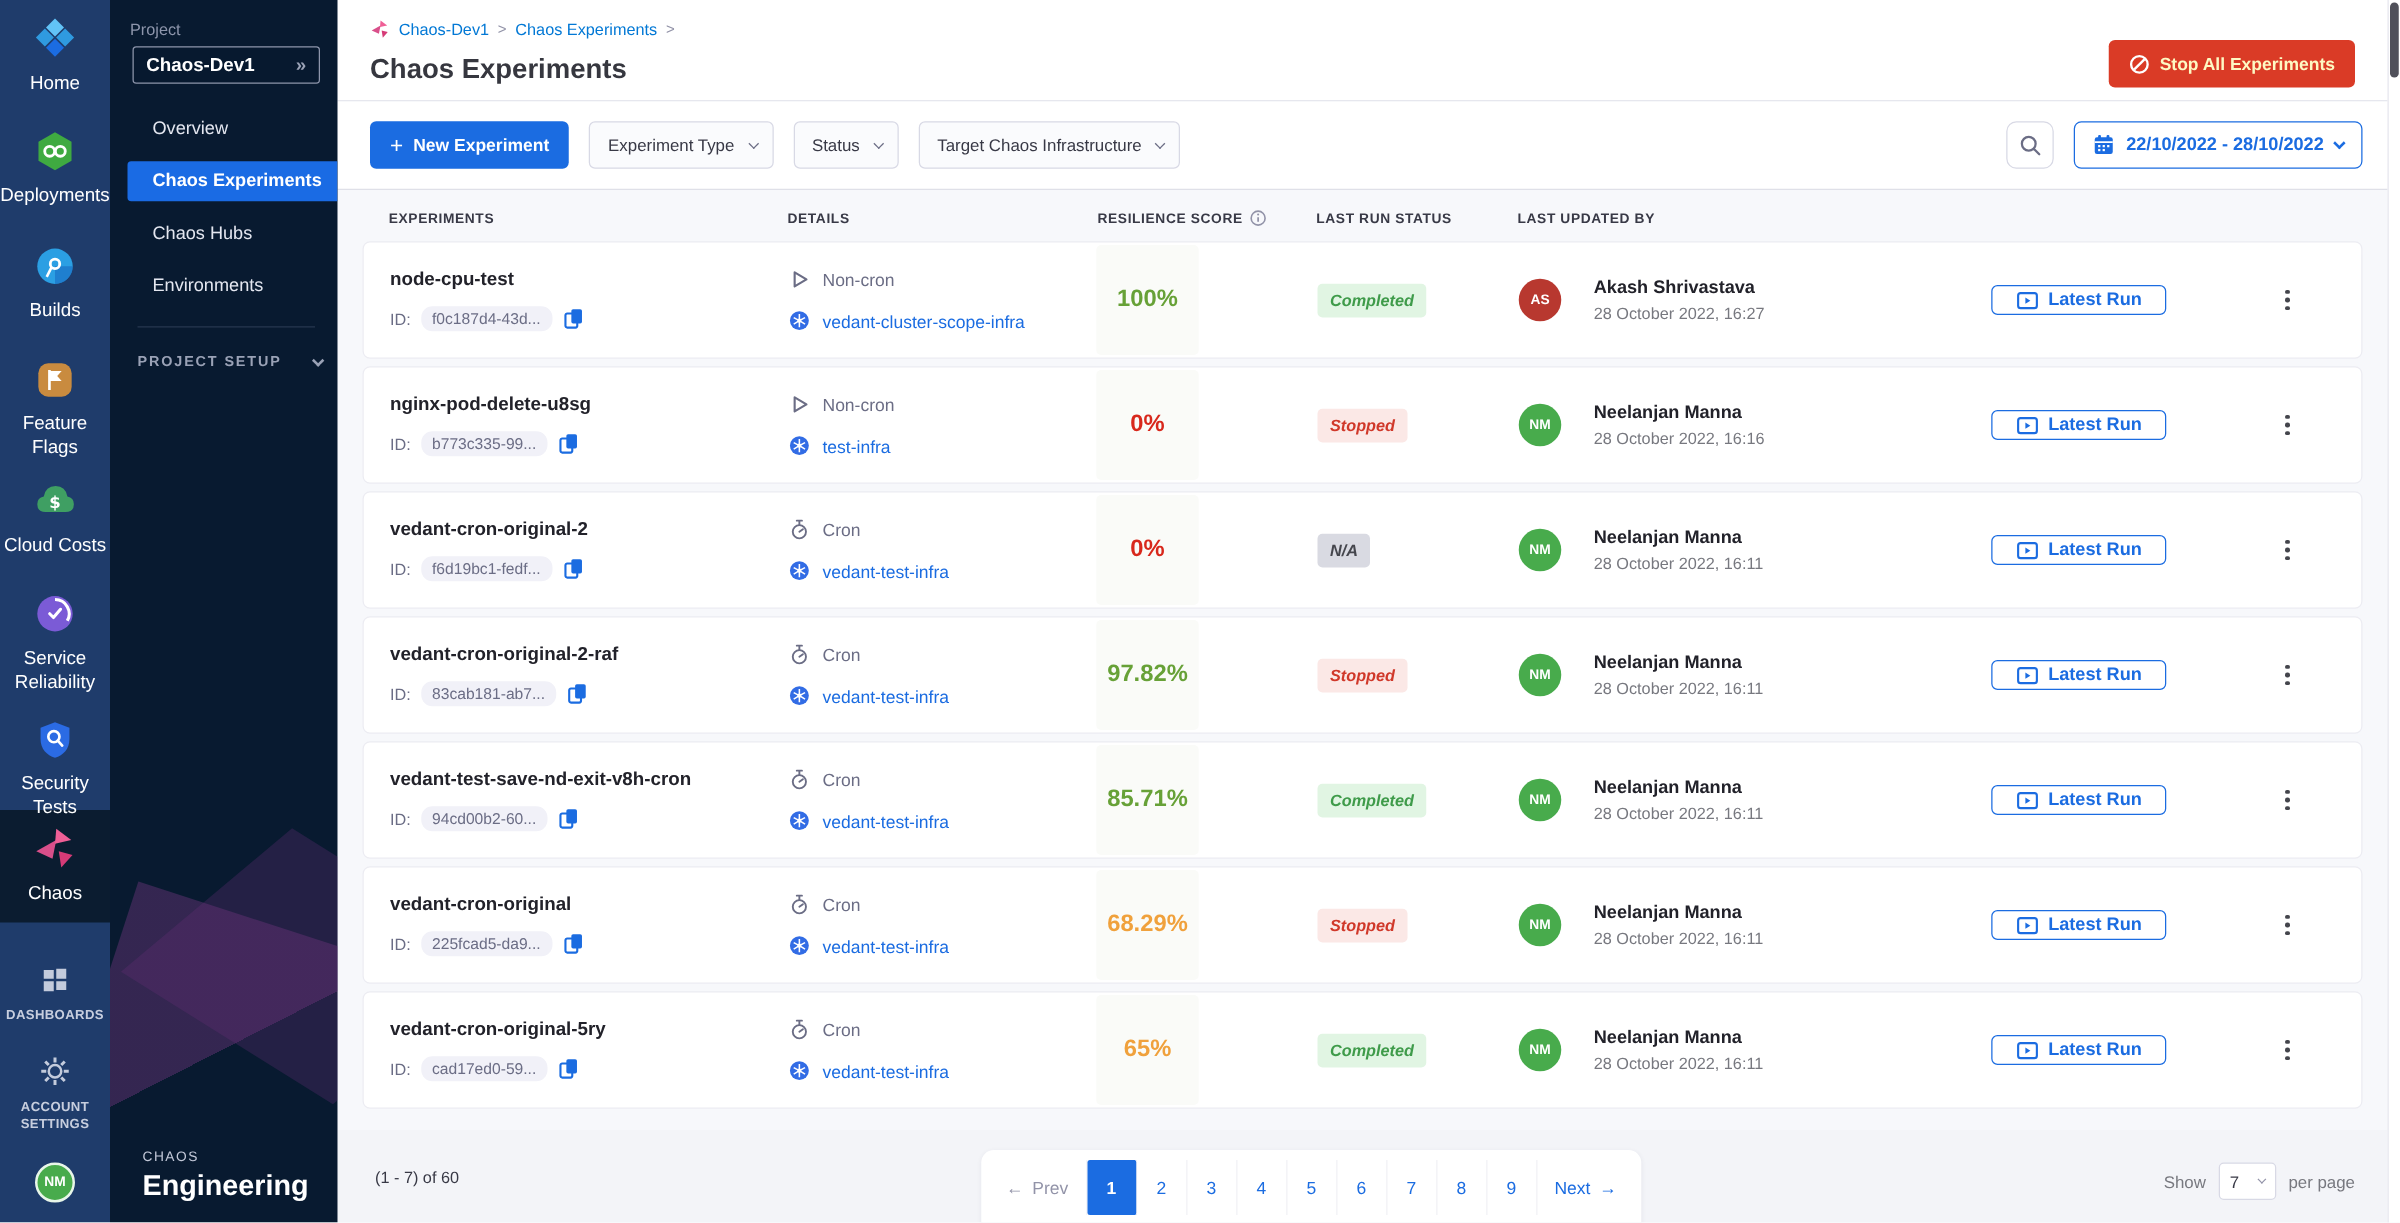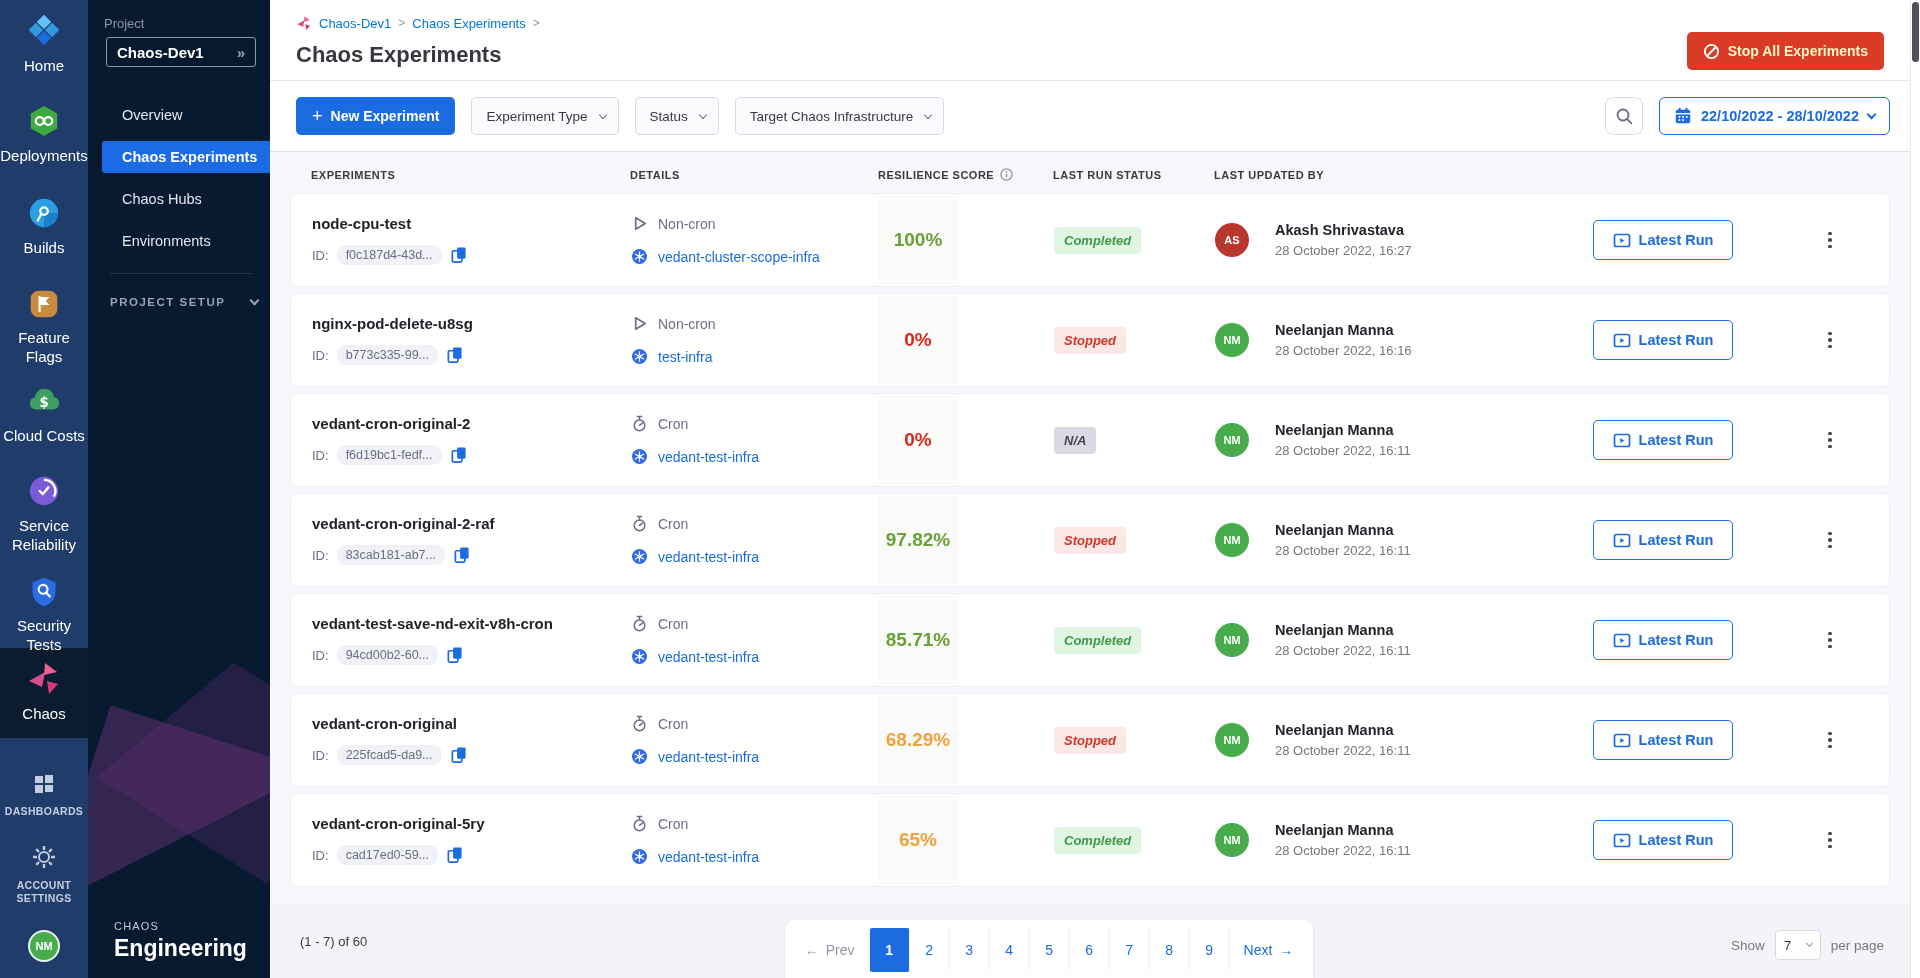--- a/index.html
+++ b/index.html
@@ -17,21 +17,21 @@
   
   .projnav { position:relative; width:182px; flex:0 0 182px; height:100%; background:#081a30; overflow:hidden; z-index:2; }
   .projnav::before { content:""; position:absolute; left:-30px; bottom:-60px; width:260px; height:300px;
      background:linear-gradient(135deg, rgba(125,58,135,.38) 0 38%, transparent 38%); transform:rotate(18deg); }
   .projnav::after { content:""; position:absolute; right:-80px; bottom:120px; width:200px; height:170px;
      background:rgba(104,46,118,.30); transform:rotate(32deg) skewX(-18deg); }
   .proj-label { margin:16px 0 6px 16px; font-size:13px; color:#8d95ab; }
   .proj-box { margin:0 14px 0 18px; height:30px; border:1px solid #8d95ab; border-radius:3px; display:flex; align-items:center; padding:0 10px; cursor:pointer; position:relative; z-index:1; background:rgba(8,26,48,.4);}
   .proj-name { color:#fff; font-size:15px; font-weight:700; flex:1; }
   .proj-expand { color:#9aa2b6; font-size:15px; font-weight:700; }
-  .pn-menu { margin-top:32px; position:relative; z-index:1;}
+  .pn-menu { margin-top:20px; position:relative; z-index:1;}
   .pn-item { height:32px; display:flex; align-items:center; padding-left:34px; font-size:14.5px; color:#e4e7f0; cursor:pointer; margin-bottom:10px; }
   .pn-item[data-active="true"] { background:#1a6be4; color:#fff; font-weight:700; margin-left:14px; padding-left:20px; border-radius:3px 0 0 3px; }
   .pn-divider { margin:16px 18px 0 22px; border-top:1px solid #26374f; }
   .pn-section { margin:22px 0 0 22px; display:flex; align-items:center; gap:26px; cursor:pointer; }
   .pn-section .sec-lbl { font-size:11.5px; font-weight:700; letter-spacing:1.5px; color:#9aa2b6; }
   .chev { display:inline-block; width:7px; height:7px; border-right:2px solid #9aa2b6; border-bottom:2px solid #9aa2b6; transform:rotate(45deg); margin-top:-3px; }
   .module-tag { position:absolute; left:26px; bottom:16px; z-index:1; }
   .module-tag .kick { font-size:11px; letter-spacing:1.2px; color:#c2c8d8; margin-bottom:3px; }
   .module-tag .big { font-size:23px; font-weight:700; color:#fff; }
 
@@ -88,21 +88,21 @@
   .badge[data-variant="completed"] { background:#e1f5e3; color:#3f9b4a; }
   .badge[data-variant="stopped"]   { background:#fbe8e6; color:#d0382a; }
   .badge[data-variant="na"]        { background:#d9dae2; color:#45464d; font-weight:700; }
   .c5 { padding-left:14px; gap:26px; }
   .avatar { width:34px; height:34px; border-radius:50%; color:#fff; font-size:11px; font-weight:700; display:flex; align-items:center; justify-content:center; flex:0 0 34px; }
   .avatar[data-variant="red"]   { background:#b8382f; }
   .avatar[data-variant="green"] { background:#48ab4c; }
   .user-name { font-size:14.5px; font-weight:700; color:#22222a; margin-bottom:5px; }
   .user-date { font-size:13px; color:#77787f; }
   .c6 { padding-left:12px; }
-  .latest-run { height:40px; width:140px; background:#fff; border:1.5px solid #1b6ce1; border-radius:5px; color:#1b6ce1; font-size:14.5px; font-weight:700; display:flex; align-items:center; justify-content:center; gap:8px; cursor:pointer; font-family:inherit; }
+  .latest-run { height:24px; width:140px; background:#fff; border:1.5px solid #1b6ce1; border-radius:5px; color:#1b6ce1; font-size:14.5px; font-weight:700; display:flex; align-items:center; justify-content:center; gap:8px; cursor:pointer; font-family:inherit; }
   .c7 { justify-content:center; }
   .kebab { display:flex; flex-direction:column; gap:3px; padding:6px; cursor:pointer; }
   .kebab i { width:3.5px; height:3.5px; border-radius:50%; background:#44454c; }
 
   
   .pagebar { height:74px; background:#f3f4f8; position:relative; overflow:hidden; display:flex; align-items:flex-start; padding:0 36px 0 30px; }
   .pg-range { margin-top:30px; font-size:13px; color:#383946; }
   .pager { margin:16px auto 0; background:#fff; border-radius:10px 10px 0 0; height:60px; display:flex; align-items:center; padding:0 6px; box-shadow:0 1px 4px rgba(40,41,61,.06); }
   .pg-item { min-width:40px; height:44px; display:flex; align-items:center; justify-content:center; font-size:14px; color:#1b6ce1; cursor:pointer; border-right:1px solid #f1f1f5; padding:0 4px; }
   .pg-item:last-child { border-right:none; }

